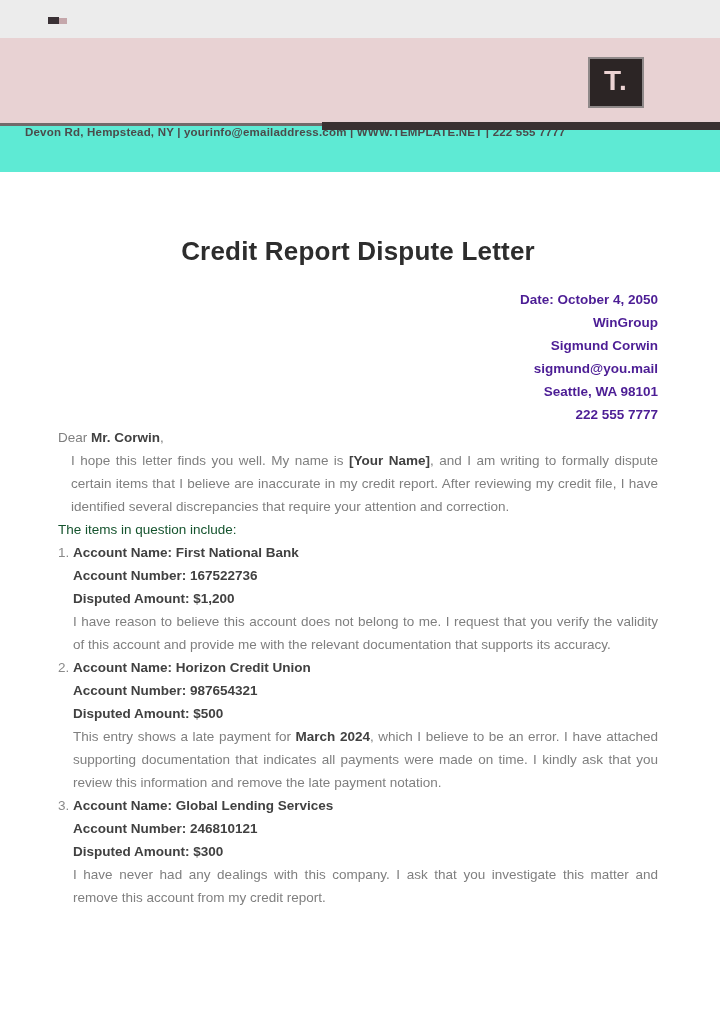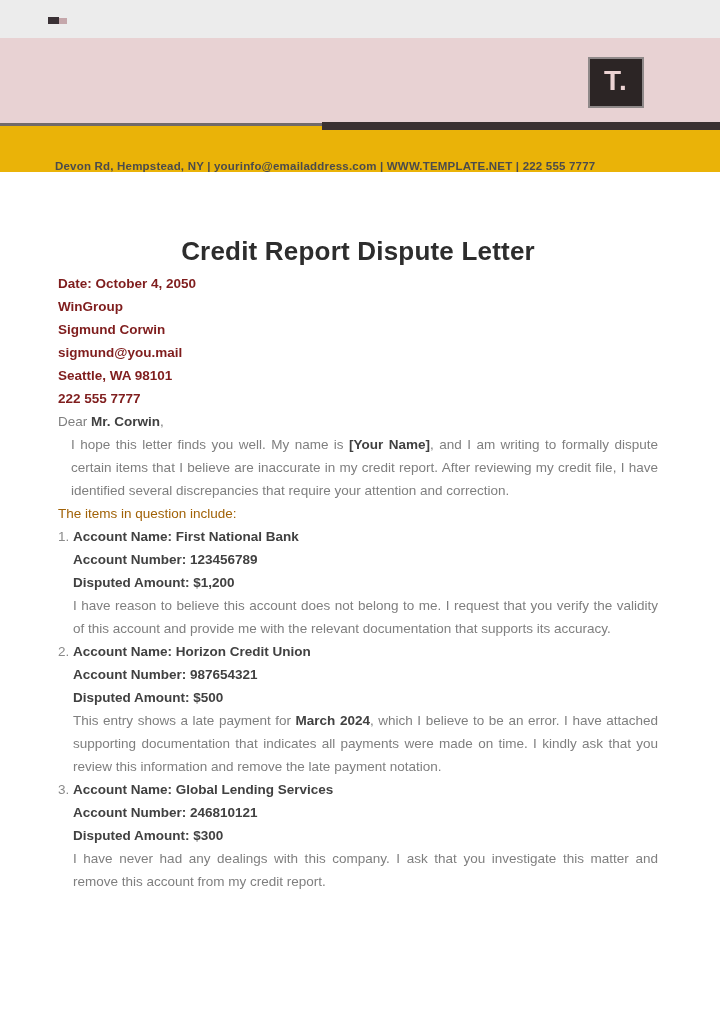--- a/index.html
+++ b/index.html
@@ -70,24 +70,24 @@
     right: 0;
     top: -1px;
     width: 398px;
     height: 8px;
     background: #3a3131;
     z-index: 2;
   }
 
   .contact-band {
     height: 46px;
-    background: #eab308;
+    background: #5eead4;
     display: flex;
-    align-items: flex-end;
-    padding-left: 55px;
+    align-items: flex-start;
+    padding-left: 25px;
     position: relative;
     z-index: 1;
   }
   .contact-band .contact-text {
     font-size: 11.5px;
     font-weight: 600;
     color: #4b4b4b;
     letter-spacing: 0.2px;
   }
 
@@ -97,36 +97,37 @@
     color: #7f7f7f;
     font-size: 13.5px;
     line-height: 23px;
   }
   .letter-title {
     text-align: center;
     font-size: 26px;
     line-height: 30px;
     font-weight: 700;
     color: #2d2d2d;
-    margin-bottom: 6px;
+    margin-bottom: 22px;
     letter-spacing: 0.2px;
   }
   .meta-line {
     font-weight: 700;
-    color: #7f1d1d;
+    color: #4c1d95;
+    text-align: right;
   }
   .salutation { color: #7f7f7f; }
   .salutation b { color: #414141; font-weight: 700; text-align: center; }
   .para {
     text-align: justify;
     color: #7f7f7f;
     margin-left: 13px;
   }
   .para b { color: #414141; font-weight: 700; }
-  .items-intro { color: #a16207; }
+  .items-intro { color: #14532d; }
 
   .dispute-item { display: flex; }
   .item-number {
     width: 15px;
     flex: 0 0 15px;
     color: #8a8a8a;
   }
   .item-lines { flex: 1; }
   .item-line {
     font-weight: 700;
@@ -179,21 +180,21 @@
     <div class="salutation"><span>Dear </span><b>Mr. Corwin</b><span>,</span></div>
 
     <p class="para"><span>I hope this letter finds you well. My name is </span><b>[Your Name]</b><span>, and I am writing to formally dispute certain items that I believe are inaccurate in my credit report. After reviewing my credit file, I have identified several discrepancies that require your attention and correction.</span></p>
 
     <div class="items-intro">The items in question include:</div>
 
     <div class="dispute-item">
       <span class="item-number">1.</span>
       <div class="item-lines">
         <div class="item-line">Account Name: First National Bank</div>
-        <div class="item-line">Account Number: 123456789</div>
+        <div class="item-line">Account Number: 167522736</div>
         <div class="item-line">Disputed Amount: $1,200</div>
       </div>
     </div>
     <p class="note"><span>I have reason to believe this account does not belong to me. I request that you verify the validity of this account and provide me with the relevant documentation that supports its accuracy.</span><b></b><span></span></p>
 
     <div class="dispute-item">
       <span class="item-number">2.</span>
       <div class="item-lines">
         <div class="item-line">Account Name: Horizon Credit Union</div>
         <div class="item-line">Account Number: 987654321</div>

